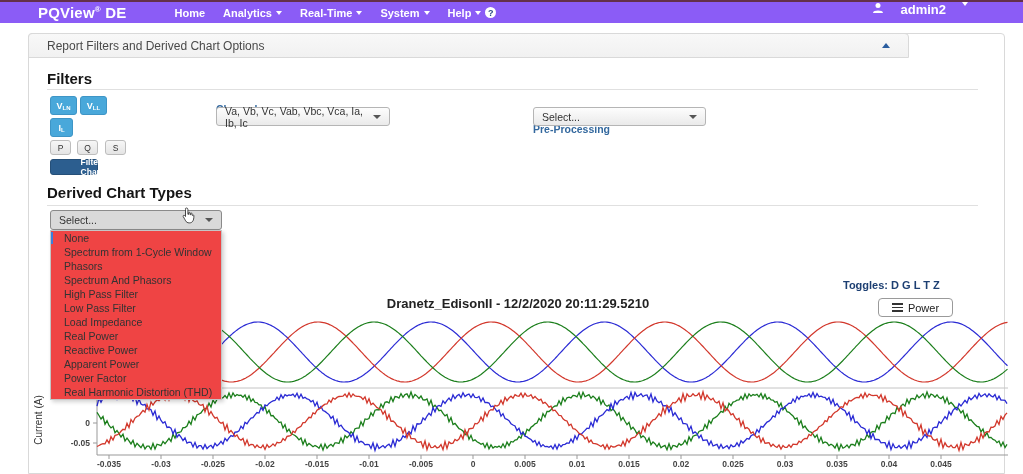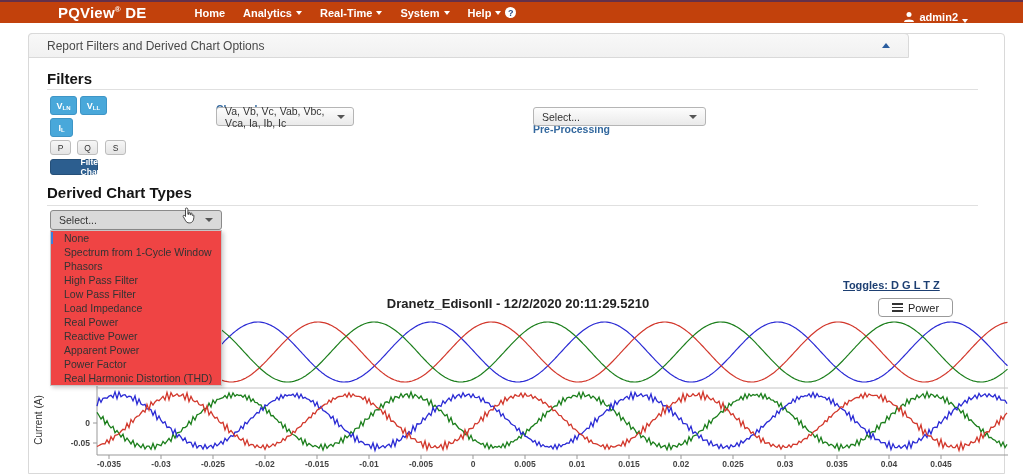--- a/index.html
+++ b/index.html
@@ -2,31 +2,31 @@
 <html><head>
 <meta charset="utf-8">
 <style>
   * { margin:0; padding:0; box-sizing:border-box; }
   html,body { width:1023px; height:474px; overflow:hidden; background:#fff;
     font-family:"Liberation Sans", sans-serif; }
   .stage { position:relative; width:1023px; height:474px; background:#fff; }
 
   
   .navbar { position:absolute; left:0; top:0; width:1023px; height:23px;
-    background:#c2410c; border-top:2px solid #63304a; display:flex; align-items:center; z-index:30;padding-left:20px; }
+    background:#8b5cf6; border-top:2px solid #63304a; display:flex; align-items:center; z-index:30; }
   .brand { color:#fff; font-weight:bold; font-size:15px; margin-left:38px; letter-spacing:.2px; }
   .brand sup { font-size:8px; }
   .nav-items { display:flex; align-items:center; margin-left:48px; gap:18px; }
   .nav-item { color:#fff; font-size:11px; font-weight:bold; display:flex; align-items:center; gap:4px; cursor:pointer; }
   .caret { width:0; height:0; border-left:3.5px solid transparent; border-right:3.5px solid transparent;
     border-top:4px solid #fff; display:inline-block; }
   .help-badge { width:11px; height:11px; border-radius:50%; background:#fff; color:#2a4b84;
     font-size:9px; font-weight:bold; display:inline-flex; align-items:center; justify-content:center; }
-  .user-menu { position:absolute; right:55px; top:0; height:100%; display:flex; align-items:flex-end; gap:4px;
-    color:#fff; font-size:11px; font-weight:bold; cursor:pointer; }
+  .user-menu { position:absolute; right:55px; top:0; height:100%; display:flex; align-items:flex-start; gap:16px;
+    color:#fff; font-size:13px; font-weight:bold; cursor:pointer; }
 
   
   .panel { position:absolute; left:28px; top:33px; width:977px; height:441px;
     border:1px solid #d9d9d9; border-radius:4px 4px 0 0; background:#fff; z-index:1; }
   .panel-header { position:absolute; left:28px; top:33px; width:881px; height:25px;
     background:linear-gradient(#f8f8f8,#f1f1f1); border:1px solid #d9d9d9; border-radius:4px 4px 0 0;
     display:flex; align-items:center; color:#4a4a4a; font-size:12px; padding:0 18px; z-index:2; cursor:pointer; }
   .chev-up { margin-left:auto; width:0; height:0; border-left:4.5px solid transparent;
     border-right:4.5px solid transparent; border-bottom:5px solid #2a5d9f; }
 
@@ -53,21 +53,21 @@
   .dropdown-list { position:absolute; left:50px; top:230px; width:172px; background:#ef4444;
     border:1px solid #c5c5c5; box-shadow:2px 2px 4px rgba(0,0,0,.18); z-index:10; list-style:none; }
   .dropdown-list li { height:14px; line-height:14px; font-size:10.5px; color:#333;
     padding-left:13px; white-space:nowrap; cursor:pointer; position:relative; }
   .dropdown-list li.first::before { content:""; position:absolute; left:0; top:1px; bottom:1px;
     width:2px; background:#3d7edb; }
 
   
   .chart-title { position:absolute; left:518px; top:296px; transform:translateX(-50%);
     font-size:13px; font-weight:bold; color:#222; white-space:nowrap; z-index:3; }
-  .toggles { position:absolute; left:843px; top:279px; font-size:11px; font-weight:bold; color:#1d3f72; z-index:3;text-decoration:underline; }
+  .toggles { position:absolute; left:843px; top:279px; font-size:11px; font-weight:bold; color:#1d3f72; z-index:3; }
   .export-btn { position:absolute; left:878px; top:298px; width:75px; height:19px; background:#fff;
     border:1px solid #9a9a9a; border-radius:4px; display:flex; align-items:center; justify-content:center;
     gap:5px; font-size:11px; color:#222; cursor:pointer; z-index:3; }
   .hamburger { display:inline-flex; flex-direction:column; gap:2px; }
   .hamburger i { width:11px; height:1.5px; background:#333; display:block; }
 
   #wave-svg { position:absolute; left:0; top:0; z-index:2; }
   .cursor-icon { position:absolute; left:180px; top:207px; z-index:20; }
 </style>
 </head>
@@ -129,21 +129,21 @@
   <div class="btn btn-blue" style="left:50px; top:118px; width:23px; height:19px;">
       <span>I</span>
       <span class="sub">L</span>
     </div>
   <div class="btn btn-gray" style="left:50px; top:140px; width:21px; height:15px;">P</div>
   <div class="btn btn-gray" style="left:77px; top:140px; width:21px; height:15px;">Q</div>
   <div class="btn btn-gray" style="left:105px; top:140px; width:21px; height:15px;">S</div>
   <div class="btn btn-navy" style="left:50px; top:159px; width:48px; height:16px;padding-left:40px;">Filter Charts</div>
 
   <div class="field-label" style="left:216px; top:103px;">Channels</div>
-  <div class="select" style="left:216px; top:107px; width:138px;">
+  <div class="select" style="left:216px; top:107px; width:174px;">
     <span>Va, Vb, Vc, Vab, Vbc, Vca, Ia, Ib, Ic</span>
     <span class="sel-caret"></span>
   </div>
 
   <div class="field-label" style="left:533px; top:95px;margin-top:28px;">Pre-Processing</div>
   <div class="select" style="left:533px; top:107px; width:173px;">
     <span>Select...</span>
     <span class="sel-caret"></span>
   </div>
 
@@ -214,20 +214,21 @@
         <i></i>
         <i></i>
       </span>
     <span>Power</span>
   </div>
 
   <ul class="dropdown-list">
     <li class="first">None</li>
     <li>Spectrum from 1-Cycle Window</li>
     <li>Phasors</li>
+    <li>Spectrum And Phasors</li>
     <li>High Pass Filter</li>
     <li>Low Pass Filter</li>
     <li>Load Impedance</li>
     <li>Real Power</li>
     <li>Reactive Power</li>
     <li>Apparent Power</li>
     <li>Power Factor</li>
     <li>Real Harmonic Distortion (THD)</li>
   </ul>
 

